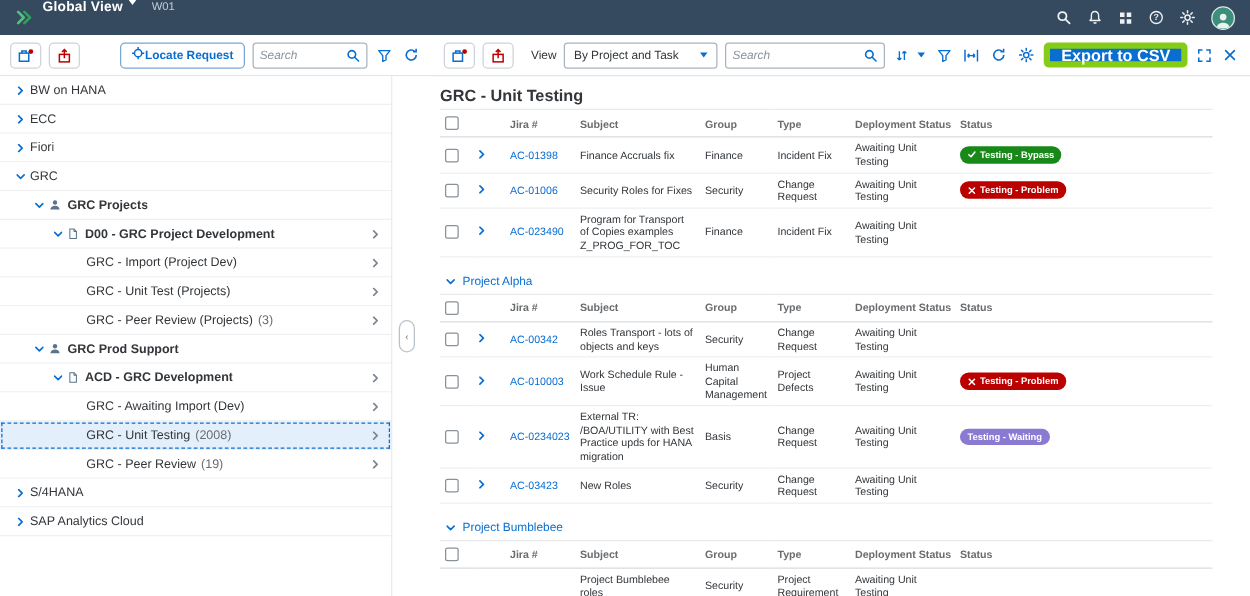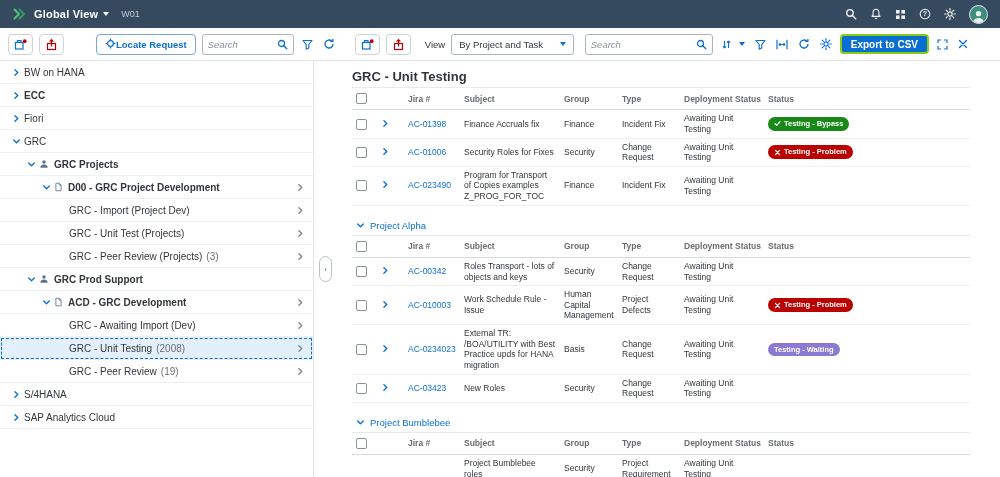--- a/index.html
+++ b/index.html
@@ -1,20 +1,20 @@
 <!DOCTYPE html>
 <html><head>
 <meta charset="utf-8">
 <style>
   *{box-sizing:border-box;margin:0;padding:0}
   html,body{width:1000px;height:477px;overflow:hidden}
   body{font-family:"Liberation Sans",sans-serif;background:#fff;color:#32363a}
 
   
-  .topbar{height:28px;background:#354a5f;display:flex;align-items:center;padding:0 12px;color:#fff}
+  .topbar{height:28px;background:#354a5f;display:flex;padding:0 12px;color:#fff}
   .logo{display:flex;align-items:center;margin-right:8px}
   .app-title{font-size:11px;font-weight:700;letter-spacing:.2px;cursor:pointer}
   .caret-down{width:0;height:0;border-left:3.5px solid transparent;border-right:3.5px solid transparent;border-top:4px solid #fff;margin-left:5px;display:inline-block}
   .system-id{font-size:9px;color:#c2ccd6;margin-left:12px}
   .topbar-right{margin-left:auto;display:flex;align-items:center;gap:13px}
   .tb-icon{color:#fff;display:flex;align-items:center;opacity:.92;cursor:pointer}
   .avatar{width:19px;height:19px;border-radius:50%;background:#3d8f7c;display:flex;align-items:flex-end;justify-content:center;border:1.5px solid #dfe7ee;overflow:hidden;cursor:pointer}
 
   
   .toolbar-row{height:33px;border-bottom:1px solid #e2e5e8;display:flex;align-items:center;background:#fff}
@@ -24,21 +24,21 @@
   .btn-ghost{height:21px;border:1px solid #79a7d4;color:#0a6ed1;border-radius:4px;background:#fff;font-size:9.5px;font-weight:700;display:flex;align-items:center;gap:0;padding:0 8px;cursor:pointer;margin-left:26px;white-space:nowrap}
   .search-box{height:21px;border:1px solid #aab4be;border-radius:3px;display:flex;align-items:center;padding:0 5px;background:#fff;gap:4px}
   .search-box input{border:0;outline:0;flex:1;font-size:9.5px;font-family:inherit;color:#32363a;min-width:0;background:transparent}
   .search-box input::placeholder{font-style:italic;color:#8a939c}
   .sb-left{width:92px}
   .sb-right{width:128px;margin-left:auto}
   .tool-icon{color:#0a6ed1;display:flex;align-items:center;cursor:pointer;padding:2px;flex:0 0 auto}
   .view-label{font-size:9.5px;color:#32363a;margin-left:8px;white-space:nowrap}
   .select{height:21px;border:1px solid #aab4be;border-radius:3px;display:flex;align-items:center;font-size:9.5px;padding:0 7px;gap:12px;cursor:pointer;color:#32363a;white-space:nowrap}
   .select .caret-down{border-top-color:#0a6ed1}
-  .btn-primary{height:20px;background:#0a6ed1;border:2px solid #84cc16;color:#fff;border-radius:4px;font-size:10px;font-weight:700;padding:0 9px;display:flex;align-items:center;cursor:pointer;white-space:nowrap}
+  .btn-primary{height:20px;background:#0a6ed1;border:5px solid #84cc16;color:#fff;border-radius:4px;font-size:13px;font-weight:700;padding:0 9px;display:flex;align-items:center;cursor:pointer;white-space:nowrap}
   .sort-wrap{display:flex;align-items:center;gap:2px}
 
   
   .content{display:flex;height:416px}
   .tree-panel{flex:0 0 314px;border-right:1px solid #e2e5e8;overflow:hidden;background:#fff}
   .tree-row{height:23px;display:flex;align-items:center;font-size:10px;border-bottom:1px solid #eef0f2;cursor:pointer;position:relative;padding-right:22px;background:#fff}
   .tree-row.bold{font-weight:700}
   .tree-row.selected{background:#e3f0fb;outline:1px dashed #0a6ed1;outline-offset:-2px}
   .chev{width:16px;flex:0 0 16px;display:flex;justify-content:center;color:#0a6ed1}
   .chev svg{transition:none}
@@ -245,21 +245,21 @@
   <aside class="tree-panel">
     <div>
         <div class="tree-row" style="padding-left: 8px;">
           <span class="chev ">
             <svg viewBox="0 0 8 8" width="7" height="7">
               <path d="M2.2 0.8 L5.4 4 L2.2 7.2" fill="none" stroke="currentColor" stroke-width="1.5" stroke-linecap="round" stroke-linejoin="round"></path>
             </svg>
           </span>
           <span class="tlabel">BW on HANA</span>
         </div>
-        <div class="tree-row" style="padding-left: 8px; font-weight: bold;">
+        <div class="tree-row" style="padding-left: 8px;">
           <span class="chev ">
             <svg viewBox="0 0 8 8" width="7" height="7">
               <path d="M2.2 0.8 L5.4 4 L2.2 7.2" fill="none" stroke="currentColor" stroke-width="1.5" stroke-linecap="round" stroke-linejoin="round"></path>
             </svg>
           </span>
           <span class="tlabel">ECC</span>
         </div>
         <div class="tree-row" style="padding-left: 8px;">
           <span class="chev ">
             <svg viewBox="0 0 8 8" width="7" height="7">

